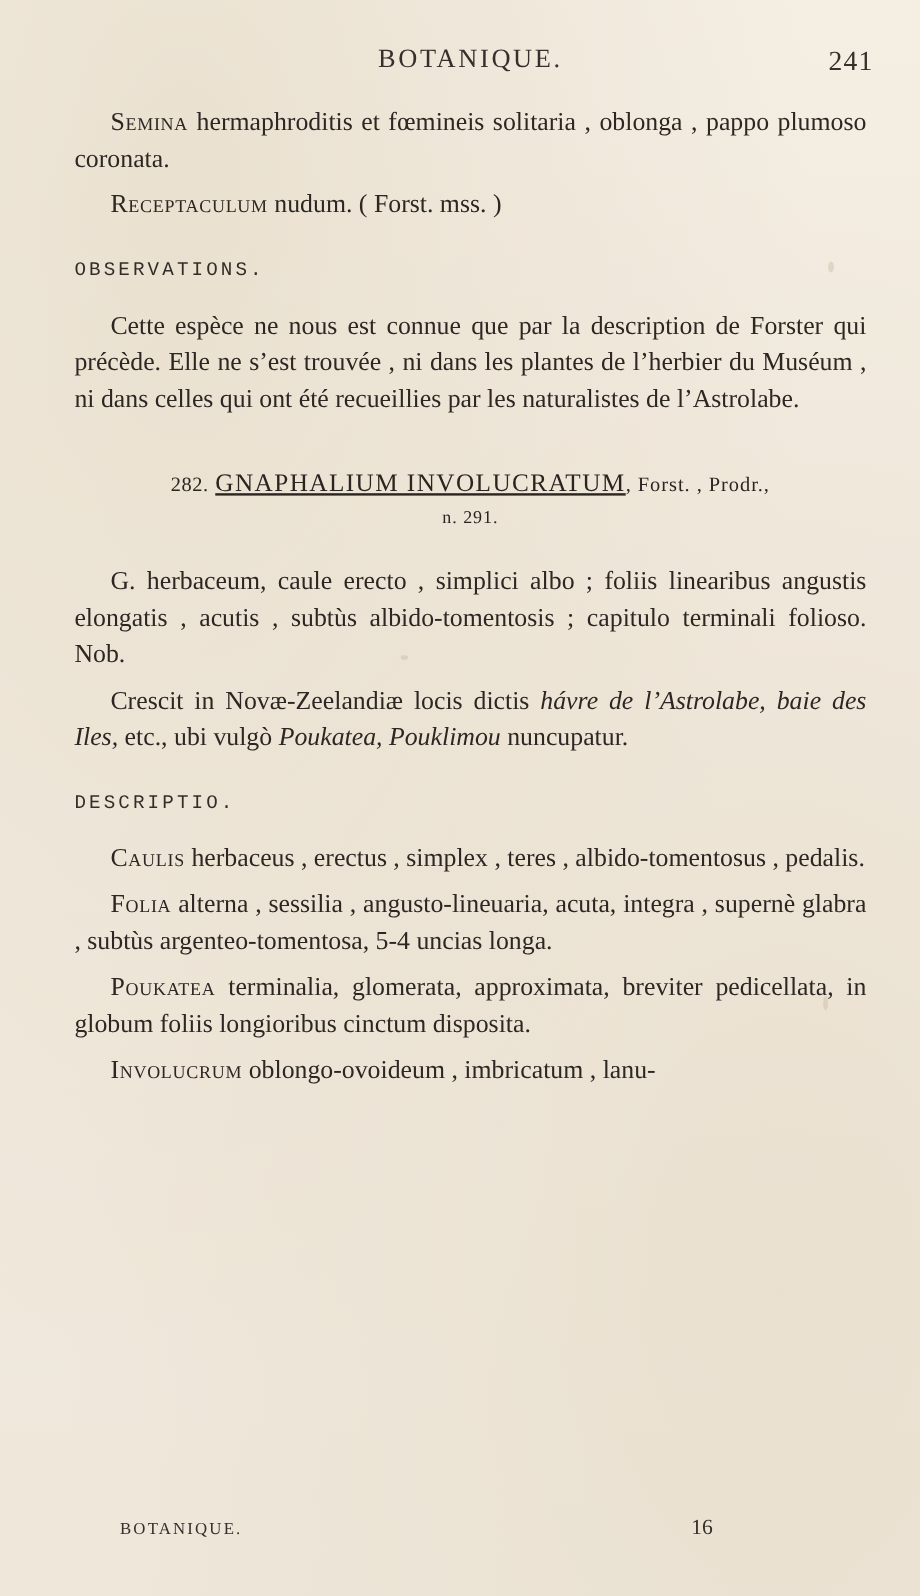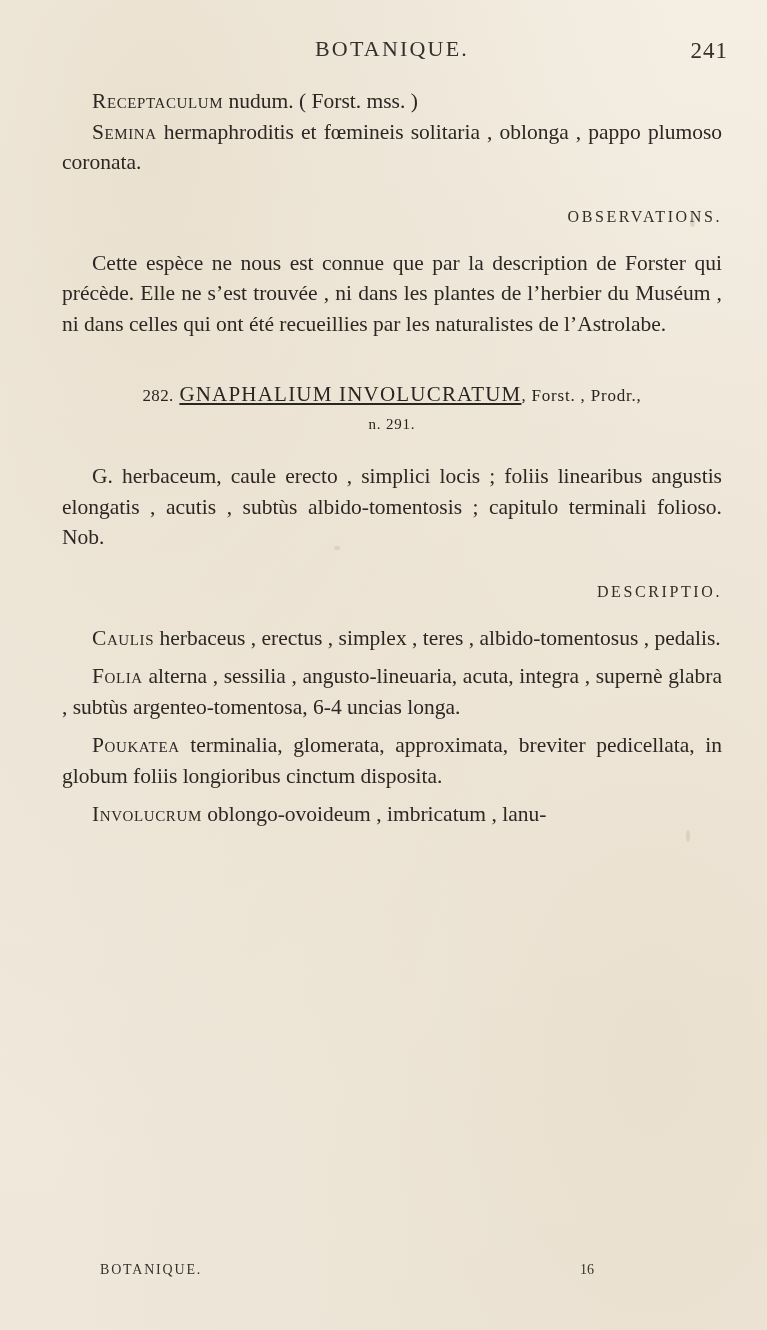--- a/index.html
+++ b/index.html
@@ -63,27 +63,28 @@
     color: #2d2723;
   }
   .indent {
     text-indent: 30px;
   }
   .sc {
     font-variant: small-caps;
     letter-spacing: 0.6px;
   }
   .section-head {
-    text-align: right;
+    text-align: left;
     font-size: 16px;
     letter-spacing: 2.6px;
     font-variant: small-caps;
     text-transform: uppercase;
     margin: 30px 0 22px 0;
     color: #332d28;
+    font-family: Liberation Mono, monospace;
   }
   .species-head {
     font-size: 21px;
     text-align: center;
     margin-top: 40px;
     letter-spacing: 0.4px;
     line-height: 1.5;
   }
   .species-head .num {
     font-size: 17px;
@@ -119,21 +120,21 @@
   }
   .sig {
     font-size: 14px;
     letter-spacing: 1.8px;
     font-variant: small-caps;
     text-transform: uppercase;
     padding-left: 38px;
     color: #35302b;
   }
   .pagenum {
-    font-size: 14px;
+    font-size: 18px;
     padding-right: 128px;
     color: #35302b;
   }
   .speck {
     position: absolute;
     background: #cdbfa6;
     border-radius: 50%;
     opacity: 0.5;
   }
 </style>
@@ -146,42 +147,43 @@
   <div class="speck" style="left:686px; top:830px; width:4px; height:12px;"></div>
   <div class="speck" style="left:334px; top:546px; width:6px; height:4px;"></div>
 
   <div class="content">
 
     <div class="header">
       <span class="running-title">BOTANIQUE.</span>
       <span class="folio">241</span>
     </div>
 
+    <p class="indent"><span class="sc">Semina</span><span> hermaphroditis et fœmineis solitaria , oblonga , pappo plumoso coronata.</span></p>
+
     <p class="indent gap-sm"><span class="sc">Receptaculum</span><span> nudum. ( Forst. mss. )</span></p>
-
-    <p class="indent"><span class="sc">Semina</span><span> hermaphroditis et fœmineis solitaria , oblonga , pappo plumoso coronata.</span></p>
 
     <div class="section-head">OBSERVATIONS.</div>
 
     <p class="indent">Cette espèce ne nous est connue que par la description de Forster qui précède. Elle ne s’est trouvée , ni dans les plantes de l’herbier du Muséum , ni dans celles qui ont été recueillies par les naturalistes de l’Astrolabe.</p>
 
     <div class="species-head">
       <span class="num">282.</span>
       <span class="name">GNAPHALIUM INVOLUCRATUM</span><span class="auth">, Forst. , Prodr.,</span>
       <span class="sub">n. 291.</span>
     </div>
 
-    <p class="indent block">G. herbaceum, caule erecto , simplici locis ; foliis linearibus angustis elongatis , acutis , subtùs albido-tomentosis ; capitulo terminali folioso. Nob.</p>
+    <p class="indent block">G. herbaceum, caule erecto , simplici albo ; foliis linearibus angustis elongatis , acutis , subtùs albido-tomentosis ; capitulo terminali folioso. Nob.</p>
 
+    <p class="indent gap-sm"><span>Crescit in Novæ-Zeelandiæ locis dictis </span><i>hávre de l’Astrolabe, baie des Iles,</i><span> etc., ubi vulgò </span><i>Poukatea, Pouklimou</i><span> nuncupatur.</span></p>
 
     <div class="section-head">DESCRIPTIO.</div>
 
     <p class="indent"><span class="sc">Caulis</span><span> herbaceus , erectus , simplex , teres , albido-tomentosus , pedalis.</span></p>
 
-    <p class="indent gap-sm"><span class="sc">Folia</span><span> alterna , sessilia , angusto-lineuaria, acuta, integra , supernè glabra , subtùs argenteo-tomentosa, 6-4 uncias longa.</span></p>
+    <p class="indent gap-sm"><span class="sc">Folia</span><span> alterna , sessilia , angusto-lineuaria, acuta, integra , supernè glabra , subtùs argenteo-tomentosa, 5-4 uncias longa.</span></p>
 
     <p class="indent gap-sm"><span class="sc">Poukatea</span><span> terminalia, glomerata, approximata, breviter pedicellata, in globum foliis longioribus cinctum disposita.</span></p>
 
     <p class="indent gap-sm"><span class="sc">Involucrum</span><span> oblongo-ovoideum , imbricatum , lanu-</span></p>
 
   </div>
 
   <div class="footer">
     <span class="sig">BOTANIQUE.</span>
     <span class="pagenum">16</span>

